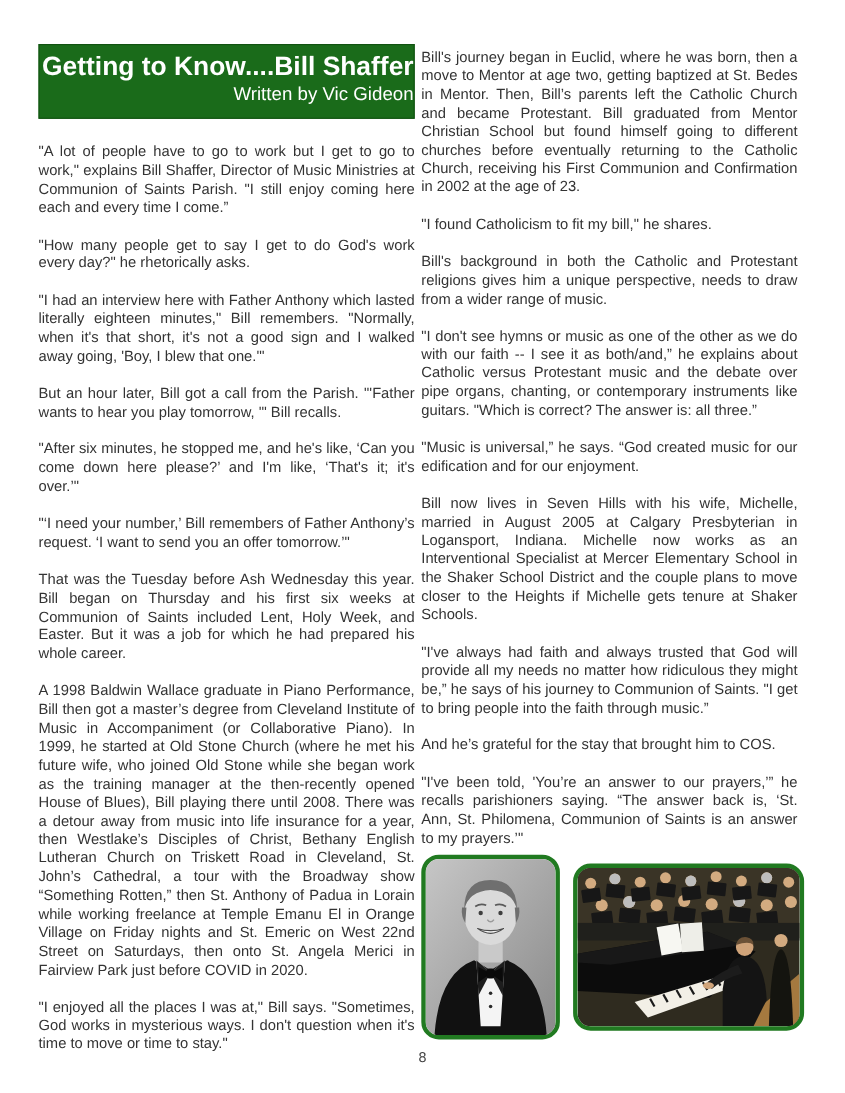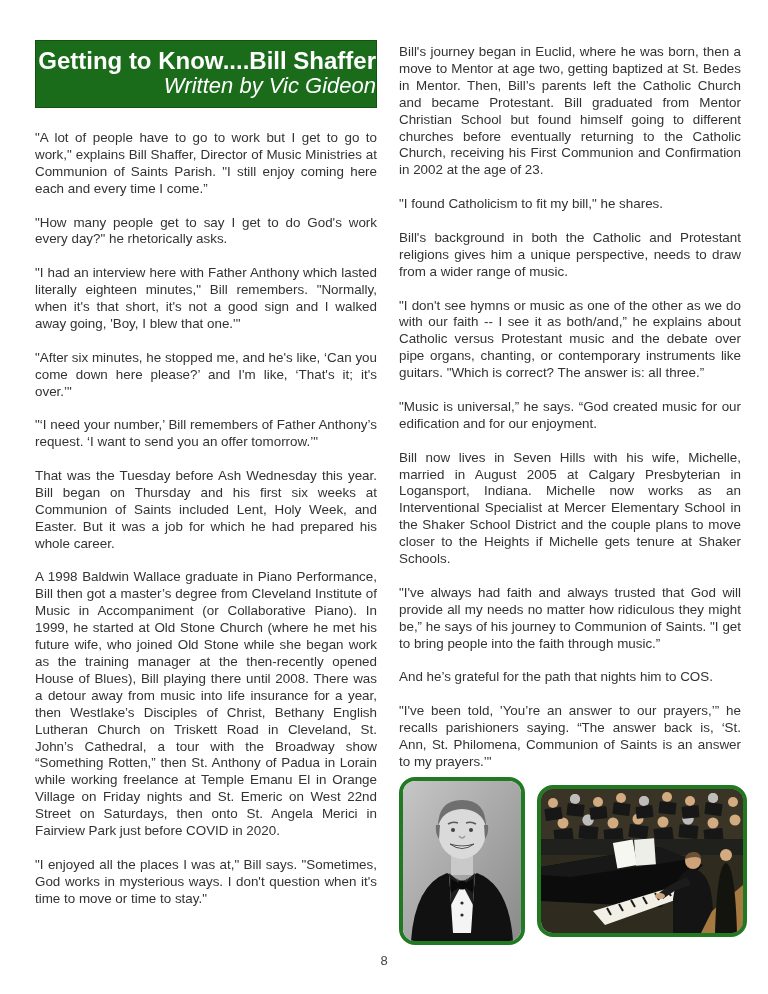--- a/index.html
+++ b/index.html
@@ -12,36 +12,36 @@
     overflow:hidden;
   }
   .col {
     position:absolute;
     width:342px;
     font-size:13.4px;
     line-height:16.9px;
     text-align:justify;
   }
   .col-left  { left:35px;  top:40px; }
-  .col-right { left:399px; top:44px; }
+  .col-right { left:383px; top:44px; }
   .col p { margin:0 0 16.9px 0; }
   .col p:last-of-type { margin-bottom:0; }
 
   .header-box {
     box-sizing:border-box;
     height:68px;
     margin:0 0 22px 0;
     background:#1a6b1a;
     border:1px solid #115211;
     color:#ffffff;
     text-align:right;
     padding-top:6px;
   }
   .header-title { font-size:24px; font-weight:bold; line-height:28px; }
-  .header-sub   { font-size:22px; line-height:22px;font-style:italic; }
+  .header-sub   { font-size:17px; line-height:22px; }
 
   .photos-row {
     display:flex;
     align-items:flex-start;
     gap:12px;
     margin-top:6px;
     text-align:left;
   }
   .photo {
     border:4px solid #217a21;
@@ -68,36 +68,37 @@
 <div class="page">
 
   <div class="col col-left">
     <div class="header-box">
       <div class="header-title">Getting to Know....Bill Shaffer</div>
       <div class="header-sub">Written by Vic Gideon</div>
     </div>
     <p>"A lot of people have to go to work but I get to go to work," explains Bill Shaffer, Director of Music Ministries at Communion of Saints Parish. "I still enjoy coming here each and every time I come.”</p>
     <p>"How many people get to say I get to do God's work every day?" he rhetorically asks.</p>
     <p>"I had an interview here with Father Anthony which lasted literally eighteen minutes," Bill remembers. "Normally, when it's that short, it's not a good sign and I walked away going, 'Boy, I blew that one.'"</p>
+    <p>But an hour later, Bill got a call from the Parish. "'Father wants to hear you play tomorrow, '" Bill recalls.</p>
     <p>"After six minutes, he stopped me, and he's like, ‘Can you come down here please?’ and I'm like, ‘That's it; it's over.’"</p>
     <p>"‘I need your number,’ Bill remembers of Father Anthony’s request. ‘I want to send you an offer tomorrow.’"</p>
     <p>That was the Tuesday before Ash Wednesday this year. Bill began on Thursday and his first six weeks at Communion of Saints included Lent, Holy Week, and Easter. But it was a job for which he had prepared his whole career.</p>
     <p>A 1998 Baldwin Wallace graduate in Piano Performance, Bill then got a master’s degree from Cleveland Institute of Music in Accompaniment (or Collaborative Piano). In 1999, he started at Old Stone Church (where he met his future wife, who joined Old Stone while she began work as the training manager at the then-recently opened House of Blues), Bill playing there until 2008. There was a detour away from music into life insurance for a year, then Westlake’s Disciples of Christ, Bethany English Lutheran Church on Triskett Road in Cleveland, St. John’s Cathedral, a tour with the Broadway show “Something Rotten,” then St. Anthony of Padua in Lorain while working freelance at Temple Emanu El in Orange Village on Friday nights and St. Emeric on West 22nd Street on Saturdays, then onto St. Angela Merici in Fairview Park just before COVID in 2020.</p>
     <p>"I enjoyed all the places I was at," Bill says. "Sometimes, God works in mysterious ways. I don't question when it's time to move or time to stay."</p>
   </div>
 
   <div class="col col-right">
     <p>Bill's journey began in Euclid, where he was born, then a move to Mentor at age two, getting baptized at St. Bedes in Mentor. Then, Bill’s parents left the Catholic Church and became Protestant. Bill graduated from Mentor Christian School but found himself going to different churches before eventually returning to the Catholic Church, receiving his First Communion and Confirmation in 2002 at the age of 23.</p>
     <p>"I found Catholicism to fit my bill," he shares.</p>
     <p>Bill's background in both the Catholic and Protestant religions gives him a unique perspective, needs to draw from a wider range of music.</p>
     <p>"I don't see hymns or music as one of the other as we do with our faith -- I see it as both/and,” he explains about Catholic versus Protestant music and the debate over pipe organs, chanting, or contemporary instruments like guitars. "Which is correct? The answer is: all three.”</p>
     <p>"Music is universal,” he says. “God created music for our edification and for our enjoyment.</p>
     <p>Bill now lives in Seven Hills with his wife, Michelle, married in August 2005 at Calgary Presbyterian in Logansport, Indiana. Michelle now works as an Interventional Specialist at Mercer Elementary School in the Shaker School District and the couple plans to move closer to the Heights if Michelle gets tenure at Shaker Schools.</p>
     <p>"I've always had faith and always trusted that God will provide all my needs no matter how ridiculous they might be,” he says of his journey to Communion of Saints. "I get to bring people into the faith through music.”</p>
-    <p>And he’s grateful for the path that nights him to COS.</p>
+    <p>And he’s grateful for the stay that brought him to COS.</p>
     <p>"I've been told, 'You’re an answer to our prayers,’” he recalls parishioners saying. “The answer back is, ‘St. Ann, St. Philomena, Communion of Saints is an answer to my prayers.’"</p>
 
     <div class="photos-row">
 
       <div class="photo photo-headshot">
         <svg width="118" height="160" viewBox="0 0 118 160">
           <defs>
             <linearGradient id="bgGray" x1="0" y1="0" x2="1" y2="1">
               <stop offset="0" stop-color="#c6c6c6"></stop>
               <stop offset="1" stop-color="#8a8a8a"></stop>

